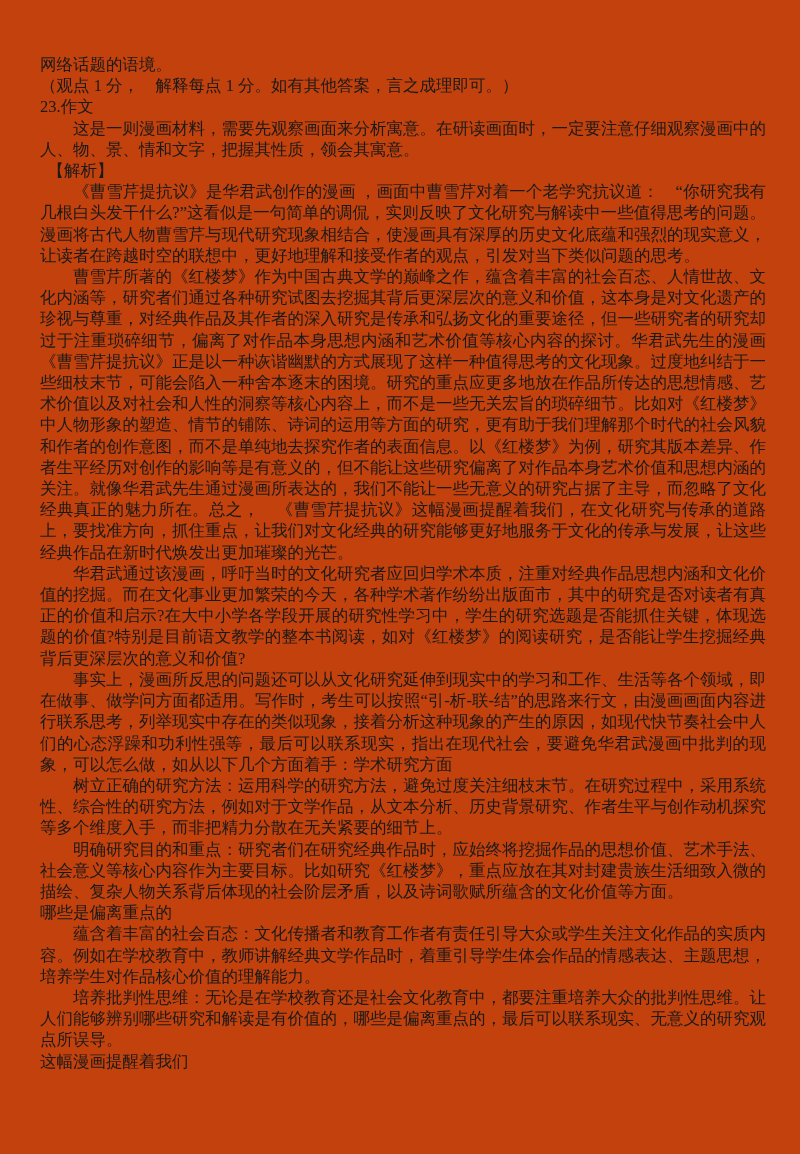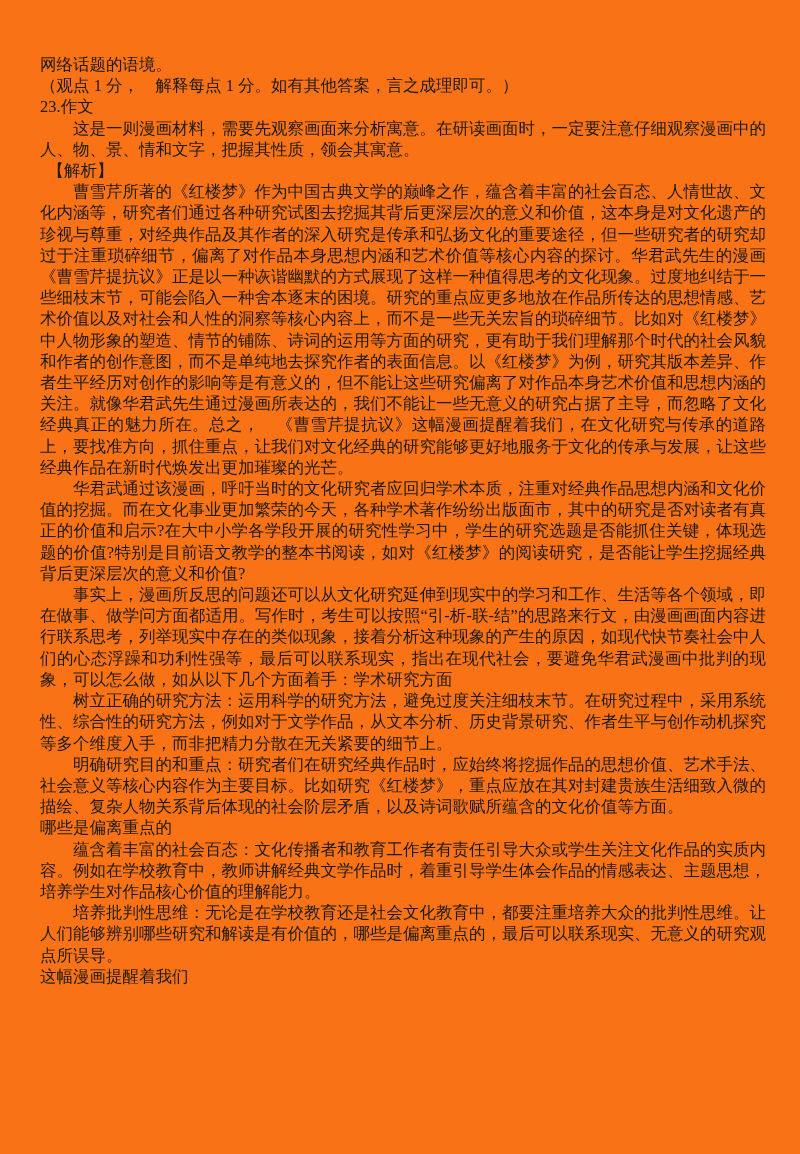--- a/index.html
+++ b/index.html
@@ -4,21 +4,21 @@
 <style>
   html, body {
     margin: 0;
     padding: 0;
     background: #ffffff;
   }
   .page {
     position: relative;
     width: 800px;
     height: 1154px;
-    background: #f97316;
+    background: #c2410c;
     box-sizing: border-box;
     padding: 54px 24px 40px 40px;
     overflow: hidden;
   }
   .doc-body {
     width: 726px;
     font-family: "Liberation Serif", "DejaVu Serif", serif;
     font-size: 16.5px;
     line-height: 21.2px;
     color: #1a1a1a;
@@ -36,20 +36,21 @@
 </head>
 <body>
 
 <div class="page">
   <div class="doc-body">
       <p class="para indent-none">网络话题的语境。</p>
       <p class="para indent-none">（观点 1 分，　解释每点 1 分。如有其他答案，言之成理即可。）</p>
       <p class="para indent-none">23.作文</p>
       <p class="para indent-first-line">这是一则漫画材料，需要先观察画面来分析寓意。在研读画面时，一定要注意仔细观察漫画中的人、物、景、情和文字，把握其性质，领会其寓意。</p>
       <p class="para indent-small">【解析】</p>
+      <p class="para indent-first-line">《曹雪芹提抗议》是华君武创作的漫画 ，画面中曹雪芹对着一个老学究抗议道：　“你研究我有几根白头发干什么?”这看似是一句简单的调侃，实则反映了文化研究与解读中一些值得思考的问题。漫画将古代人物曹雪芹与现代研究现象相结合，使漫画具有深厚的历史文化底蕴和强烈的现实意义，让读者在跨越时空的联想中，更好地理解和接受作者的观点，引发对当下类似问题的思考。</p>
       <p class="para indent-first-line">曹雪芹所著的《红楼梦》作为中国古典文学的巅峰之作，蕴含着丰富的社会百态、人情世故、文化内涵等，研究者们通过各种研究试图去挖掘其背后更深层次的意义和价值，这本身是对文化遗产的珍视与尊重，对经典作品及其作者的深入研究是传承和弘扬文化的重要途径，但一些研究者的研究却过于注重琐碎细节，偏离了对作品本身思想内涵和艺术价值等核心内容的探讨。华君武先生的漫画《曹雪芹提抗议》正是以一种诙谐幽默的方式展现了这样一种值得思考的文化现象。过度地纠结于一些细枝末节，可能会陷入一种舍本逐末的困境。研究的重点应更多地放在作品所传达的思想情感、艺术价值以及对社会和人性的洞察等核心内容上，而不是一些无关宏旨的琐碎细节。比如对《红楼梦》中人物形象的塑造、情节的铺陈、诗词的运用等方面的研究，更有助于我们理解那个时代的社会风貌和作者的创作意图，而不是单纯地去探究作者的表面信息。以《红楼梦》为例，研究其版本差异、作者生平经历对创作的影响等是有意义的，但不能让这些研究偏离了对作品本身艺术价值和思想内涵的关注。就像华君武先生通过漫画所表达的，我们不能让一些无意义的研究占据了主导，而忽略了文化经典真正的魅力所在。总之，　《曹雪芹提抗议》这幅漫画提醒着我们，在文化研究与传承的道路上，要找准方向，抓住重点，让我们对文化经典的研究能够更好地服务于文化的传承与发展，让这些经典作品在新时代焕发出更加璀璨的光芒。</p>
       <p class="para indent-first-line">华君武通过该漫画，呼吁当时的文化研究者应回归学术本质，注重对经典作品思想内涵和文化价值的挖掘。而在文化事业更加繁荣的今天，各种学术著作纷纷出版面市，其中的研究是否对读者有真正的价值和启示?在大中小学各学段开展的研究性学习中，学生的研究选题是否能抓住关键，体现选题的价值?特别是目前语文教学的整本书阅读，如对《红楼梦》的阅读研究，是否能让学生挖掘经典背后更深层次的意义和价值?</p>
       <p class="para indent-first-line">事实上，漫画所反思的问题还可以从文化研究延伸到现实中的学习和工作、生活等各个领域，即在做事、做学问方面都适用。写作时，考生可以按照“引-析-联-结”的思路来行文，由漫画画面内容进行联系思考，列举现实中存在的类似现象，接着分析这种现象的产生的原因，如现代快节奏社会中人们的心态浮躁和功利性强等，最后可以联系现实，指出在现代社会，要避免华君武漫画中批判的现象，可以怎么做，如从以下几个方面着手：学术研究方面</p>
       <p class="para indent-first-line">树立正确的研究方法：运用科学的研究方法，避免过度关注细枝末节。在研究过程中，采用系统性、综合性的研究方法，例如对于文学作品，从文本分析、历史背景研究、作者生平与创作动机探究等多个维度入手，而非把精力分散在无关紧要的细节上。</p>
       <p class="para indent-first-line">明确研究目的和重点：研究者们在研究经典作品时，应始终将挖掘作品的思想价值、艺术手法、社会意义等核心内容作为主要目标。比如研究《红楼梦》，重点应放在其对封建贵族生活细致入微的描绘、复杂人物关系背后体现的社会阶层矛盾，以及诗词歌赋所蕴含的文化价值等方面。</p>
       <p class="para indent-none">哪些是偏离重点的</p>
       <p class="para indent-first-line">蕴含着丰富的社会百态：文化传播者和教育工作者有责任引导大众或学生关注文化作品的实质内容。例如在学校教育中，教师讲解经典文学作品时，着重引导学生体会作品的情感表达、主题思想，培养学生对作品核心价值的理解能力。</p>
       <p class="para indent-first-line">培养批判性思维：无论是在学校教育还是社会文化教育中，都要注重培养大众的批判性思维。让人们能够辨别哪些研究和解读是有价值的，哪些是偏离重点的，最后可以联系现实、无意义的研究观点所误导。</p>
       <p class="para indent-none">这幅漫画提醒着我们</p>
     </div>

